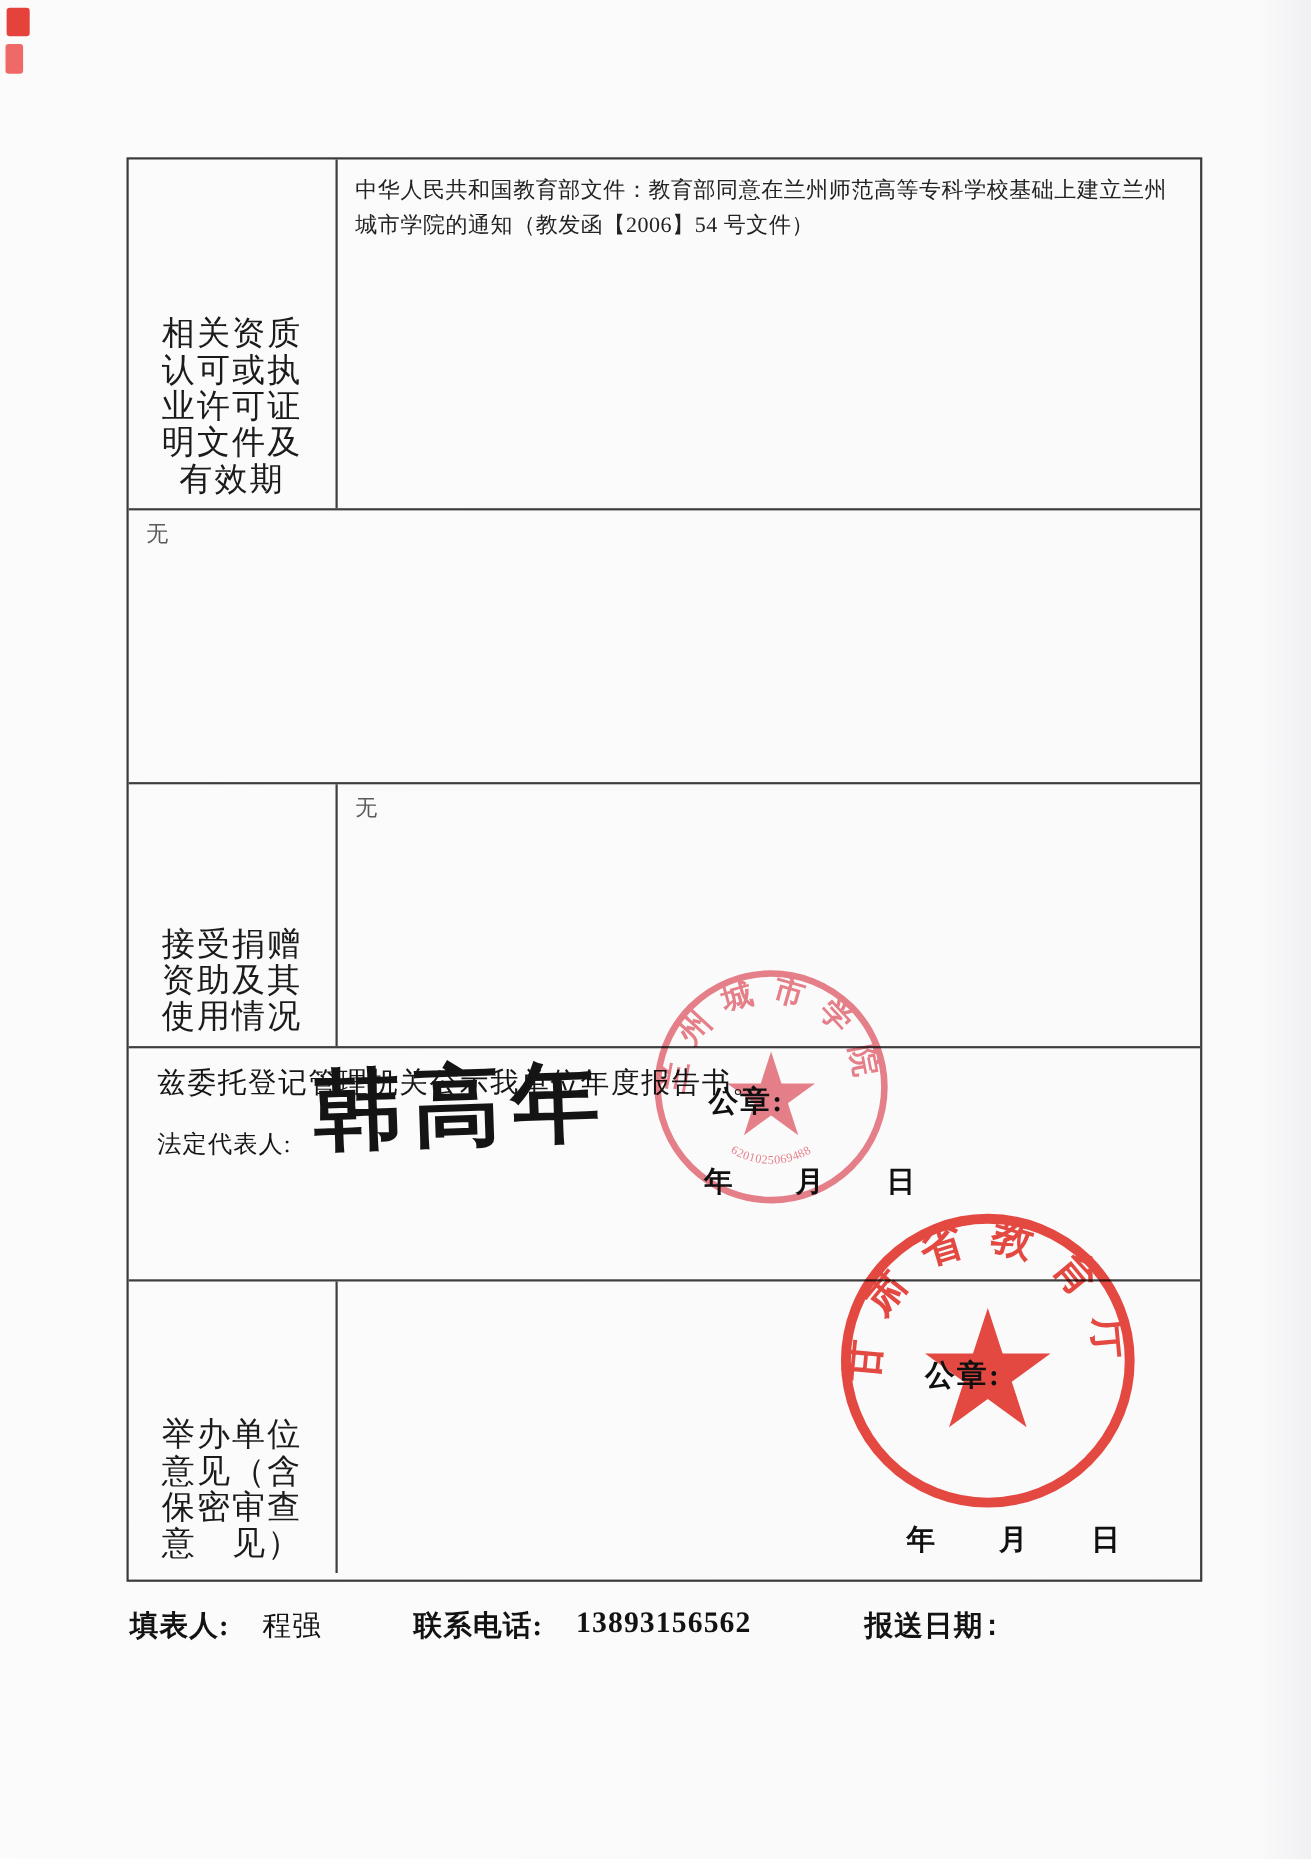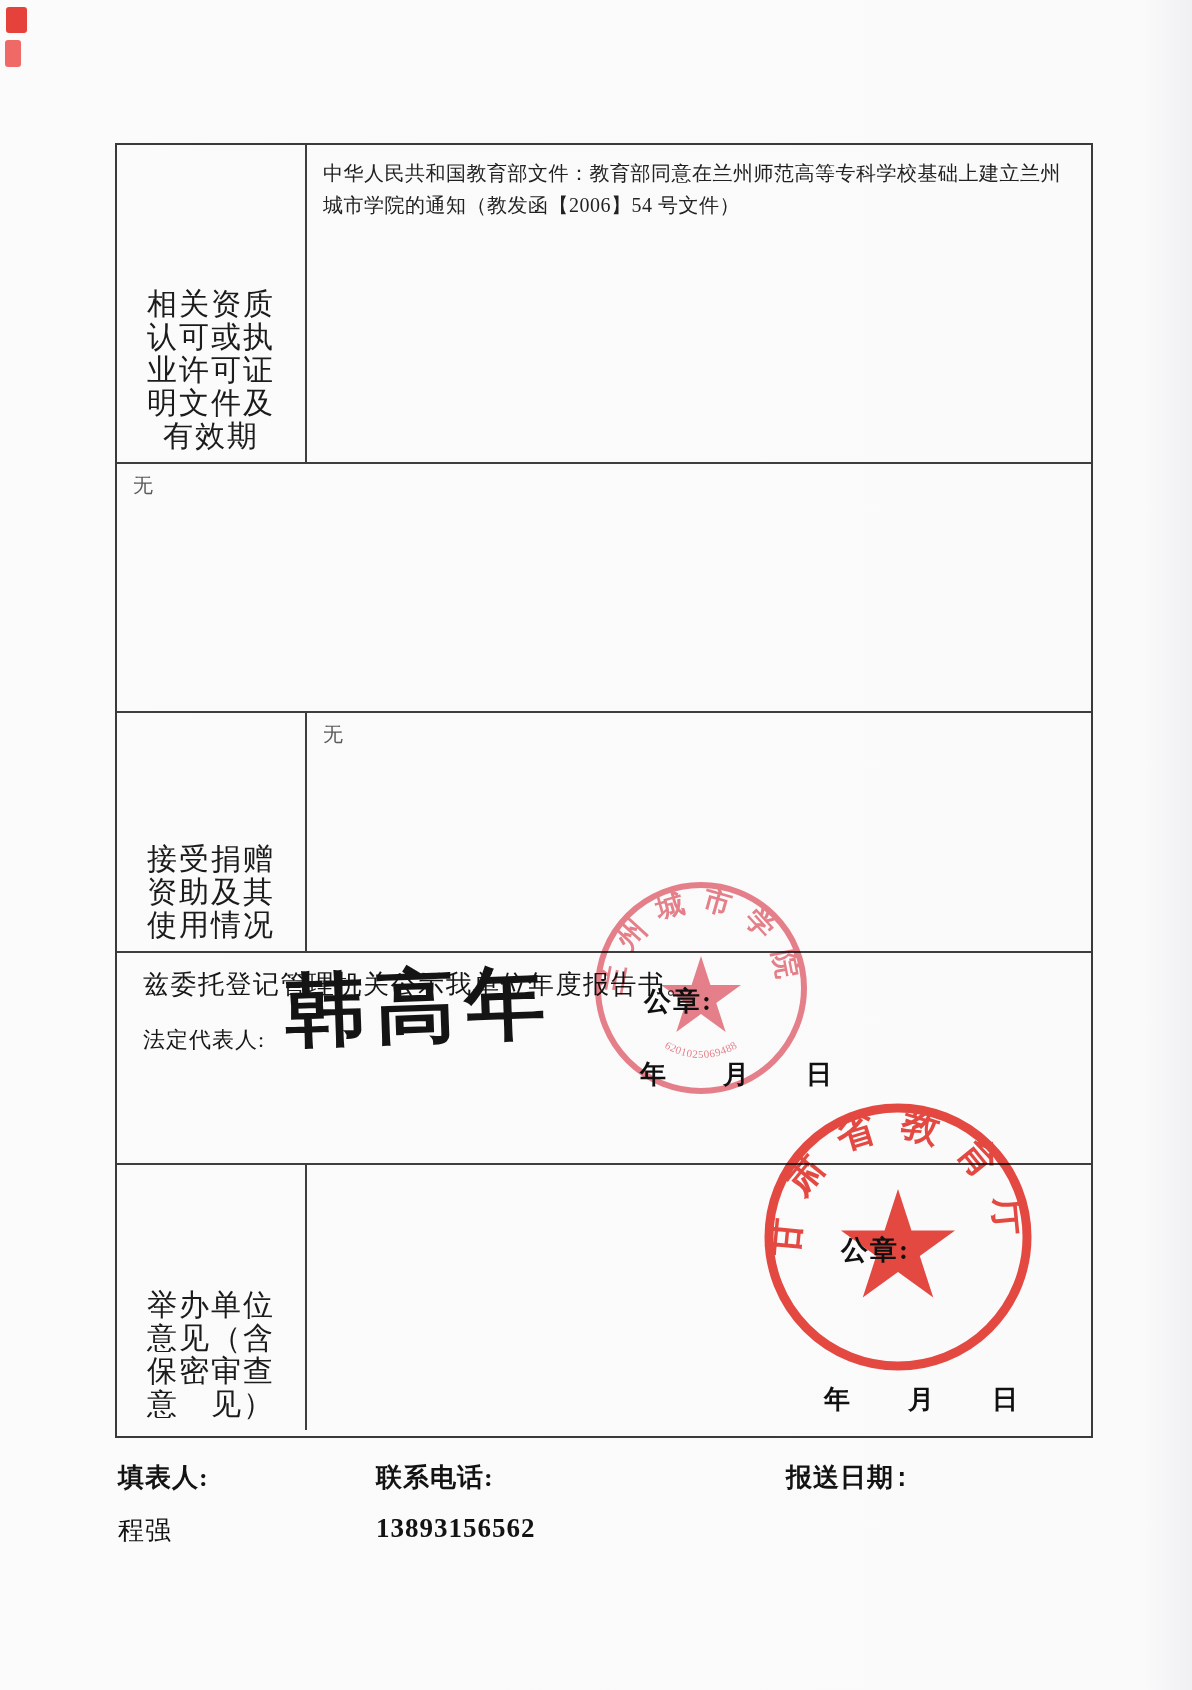--- a/index.html
+++ b/index.html
@@ -74,21 +74,21 @@
   
   .seal{position:absolute;mix-blend-mode:multiply;z-index:2;pointer-events:none;}
   .seal1{left:472px;top:-77px;width:224px;height:224px;opacity:.8;}
   .seal2{left:451px;top:-68px;width:280px;height:280px;opacity:.92;}
 
   
   .footer{
     position:absolute;left:118px;top:1460px;width:980px;height:40px;
     font-size:26px;color:#131313;
   }
-  .footer .fgroup{position:absolute;top:0;display:flex;gap:18px;white-space:nowrap;flex-direction:column;}
+  .footer .fgroup{position:absolute;top:0;display:flex;gap:30px;white-space:nowrap;}
   .fg1{left:0;}
   .fg2{left:258px;}
   .fg3{left:668px;font-family:Liberation Mono, monospace;}
   .flabel{font-weight:bold;letter-spacing:1px;}
   .fvalue{letter-spacing:1px;}
   .phone{font-weight:bold;font-size:27px;letter-spacing:1px;}
 </style>
 </head>
 <body>
 

